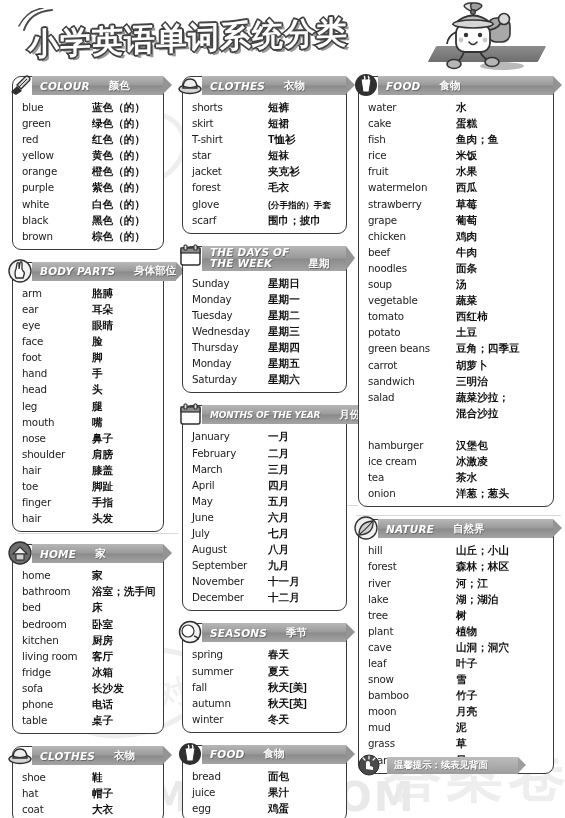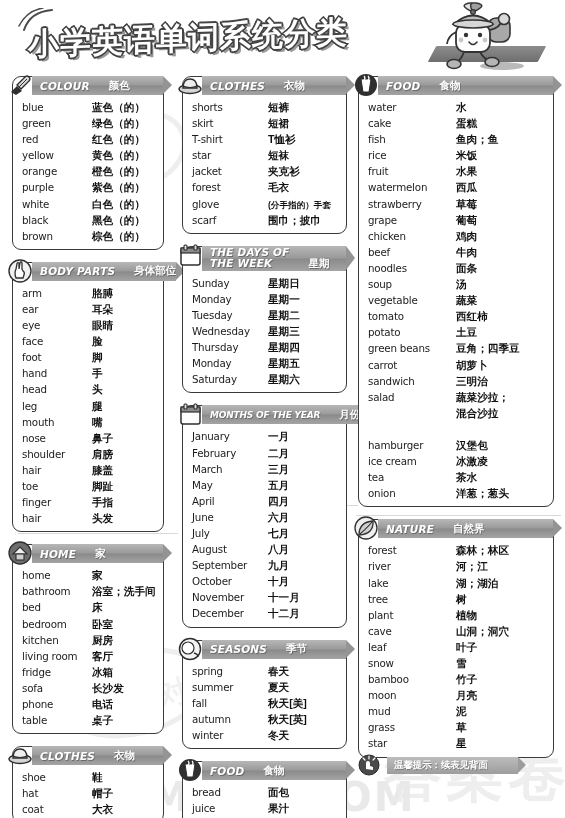--- a/index.html
+++ b/index.html
@@ -595,46 +595,42 @@
           </div>
           <div class="row">
             <span class="en">February</span>
             <span class="cn">二月</span>
           </div>
           <div class="row">
             <span class="en">March</span>
             <span class="cn">三月</span>
           </div>
           <div class="row">
+            <span class="en">April</span>
+            <span class="cn">四月</span>
+          </div>
+          <div class="row">
             <span class="en">May</span>
             <span class="cn">五月</span>
           </div>
           <div class="row">
-            <span class="en">April</span>
-            <span class="cn">四月</span>
-          </div>
-          <div class="row">
             <span class="en">June</span>
             <span class="cn">六月</span>
           </div>
           <div class="row">
             <span class="en">July</span>
             <span class="cn">七月</span>
           </div>
           <div class="row">
             <span class="en">August</span>
             <span class="cn">八月</span>
           </div>
           <div class="row">
             <span class="en">September</span>
             <span class="cn">九月</span>
-          </div>
-          <div class="row">
-            <span class="en">October</span>
-            <span class="cn">十月</span>
           </div>
           <div class="row">
             <span class="en">November</span>
             <span class="cn">十一月</span>
           </div>
           <div class="row">
             <span class="en">December</span>
             <span class="cn">十二月</span>
           </div>
         </div>
@@ -824,20 +820,24 @@
               <circle cx="12" cy="12" r="11" fill="#efefef" stroke="#2f2f2f" stroke-width="1.3"></circle>
               <path d="M5 19 q0-13 14-14 q1 13 -14 14 z" fill="#cfcfcf" stroke="#2f2f2f" stroke-width="1.3"></path>
               <path d="M6 18 q8-7 12-12" stroke="#2f2f2f" stroke-width="1.1" fill="none"></path>
             </svg></span>
           <div class="head-banner">
             <span class="head-en">NATURE</span>
             <span class="head-cn">自然界</span>
           </div>
         </div>
         <div class="rows">
+          <div class="row">
+            <span class="en">hill</span>
+            <span class="cn">山丘；小山</span>
+          </div>
           <div class="row">
             <span class="en">forest</span>
             <span class="cn">森林；林区</span>
           </div>
           <div class="row">
             <span class="en">river</span>
             <span class="cn">河；江</span>
           </div>
           <div class="row">
             <span class="en">lake</span>

